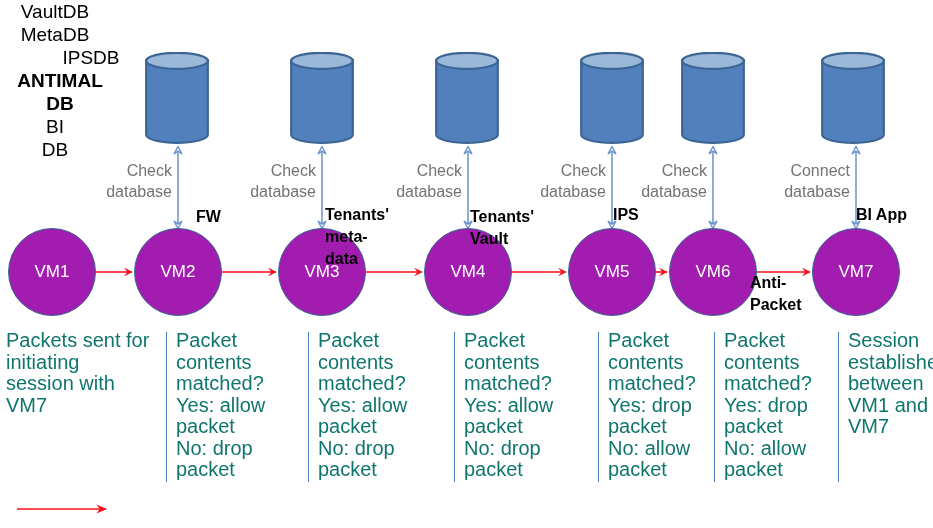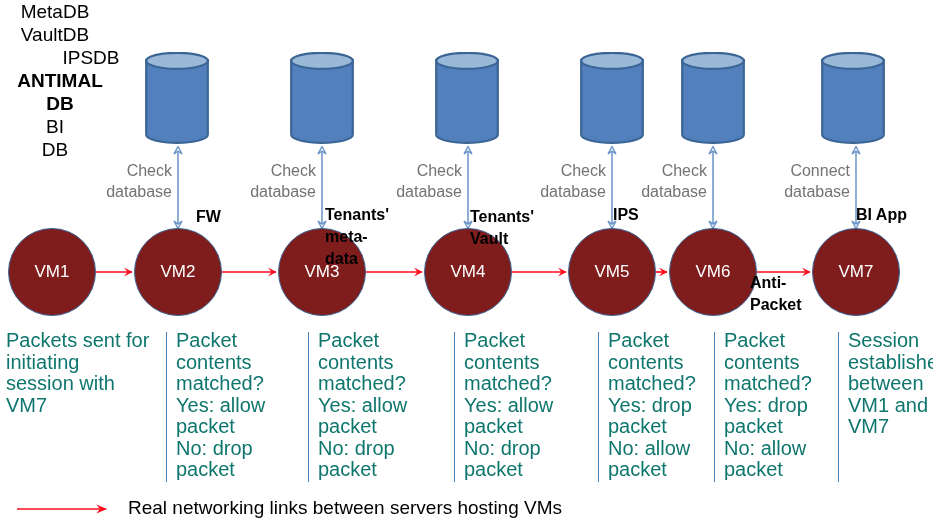--- a/index.html
+++ b/index.html
@@ -32,21 +32,21 @@
   .db-label.left-al { text-align: center; font-weight: bold; }
 
   
   .cyl { position: absolute; }
   .cyl svg { display: block; }
 
   
   .vm {
     position: absolute;
     border-radius: 50%;
-    background: #7f1d1d;
+    background: #a21caf;
     border: 1.6px solid #3a6595;
     box-sizing: border-box;
     display: flex;
     align-items: center;
     justify-content: center;
     color: #ffffff;
     font-size: 17px;
   }
 
   
@@ -140,22 +140,22 @@
       </div>
       <div class="cyl" style="left: 821px; top: 52px;">
         <svg width="64" height="92" viewBox="0 0 64 92">
           <path d="M1.2,8 L1.2,82.8 A30.8,8 0 0 0 62.8,82.8 L62.8,8 Z" fill="#5280bd" stroke="#3a6595" stroke-width="2.2"></path>
           <ellipse cx="32" cy="8.8" rx="30.8" ry="8" fill="#9ab8d8" stroke="#3a6595" stroke-width="2.2"></ellipse>
         </svg>
       </div>
     </div>
 
   <div id="db-labels">
+      <div class="db-label" style="left: 410px; top: 14px; width: 110px;">VaultDB</div>
       <div class="db-label" style="left: 265px; top: 14px; width: 110px;">MetaDB</div>
-      <div class="db-label" style="left: 410px; top: 14px; width: 110px;">VaultDB</div>
       <div class="db-label" style="left: 555px; top: 14px; width: 110px; padding-left: 36px;">IPSDB</div>
       <div class="db-label left-al" style="left: 671px; top: 3px; width: 120px;">ANTIMAL
 DB</div>
       <div class="db-label" style="left: 798px; top: 3px; width: 110px;">BI
 DB</div>
     </div>
 
   <div id="db-links">
       <div class="v-arrow" style="left: 170px; top: 146px;">
         <svg width="16" height="83" viewBox="0 0 16 83">
@@ -345,15 +345,14 @@
   <div class="legend-line abs" style="left:16px; top:500px;">
     <svg width="100" height="18" viewBox="0 0 100 18">
       <defs>
         <marker id="lg-head" markerWidth="7" markerHeight="7" refX="6" refY="3.2" orient="auto" markerUnits="strokeWidth">
           <path d="M0,0.4 L6.6,3.2 L0,6 L2.2,3.2 Z" fill="#fc0d1b"></path>
         </marker>
       </defs>
       <line x1="1" y1="9" x2="90" y2="9" stroke="#fc0d1b" stroke-width="1.6" marker-end="url(#lg-head)"></line>
     </svg>
   </div>
-  <div class="legend-text" style="left:128px; top:496px;">Real networking links between servers hosting VMs</div>
 
 </div>
 
 </body></html>

